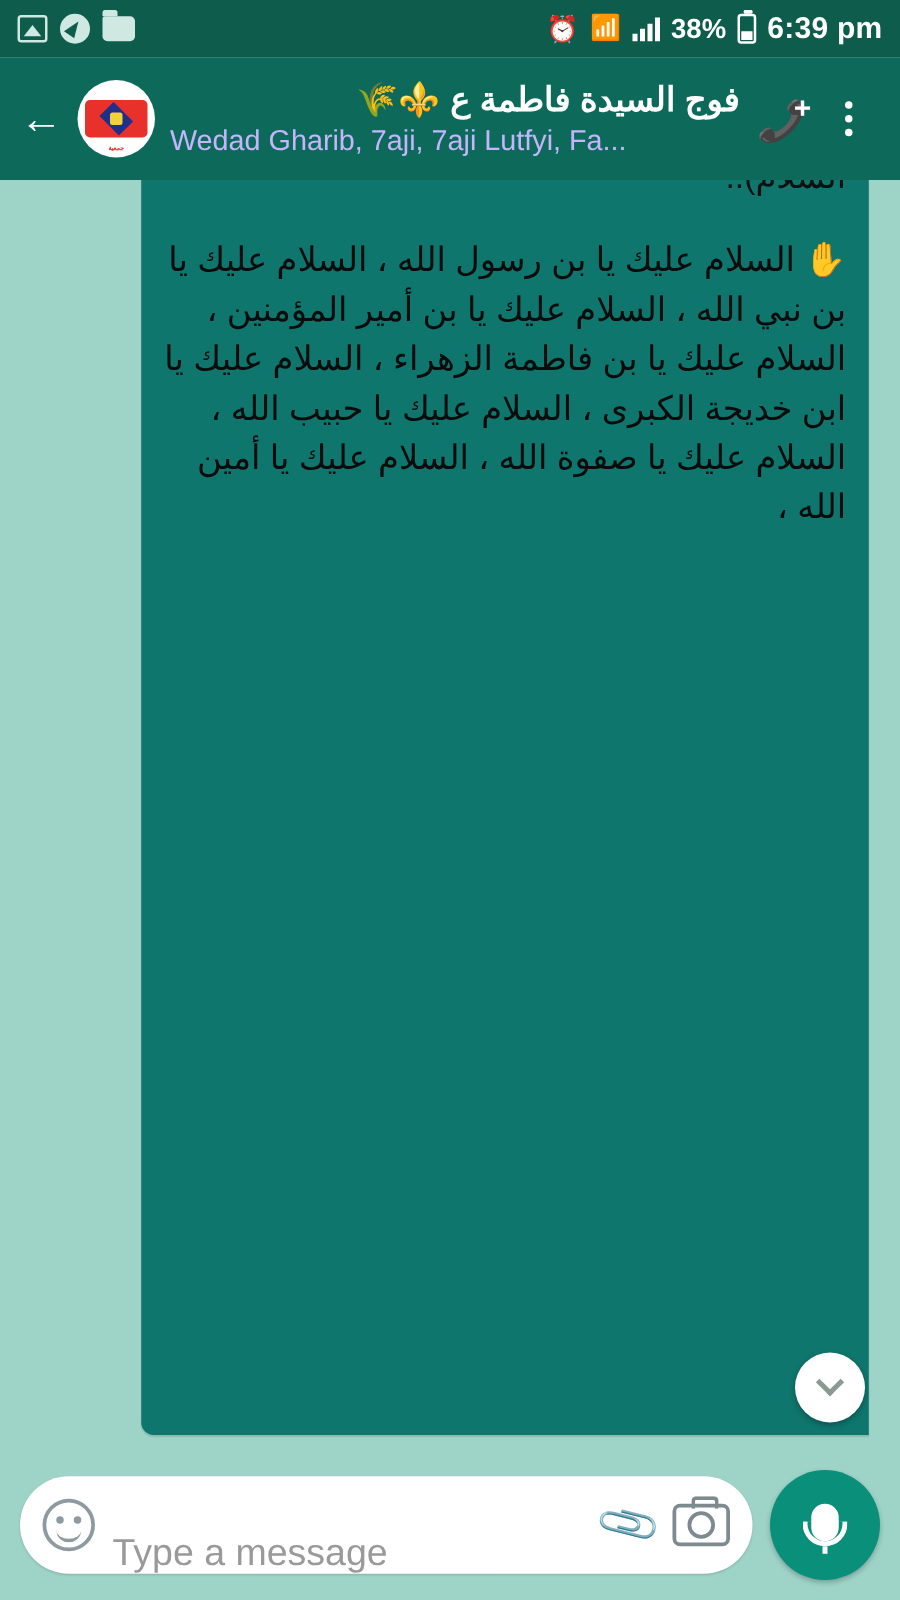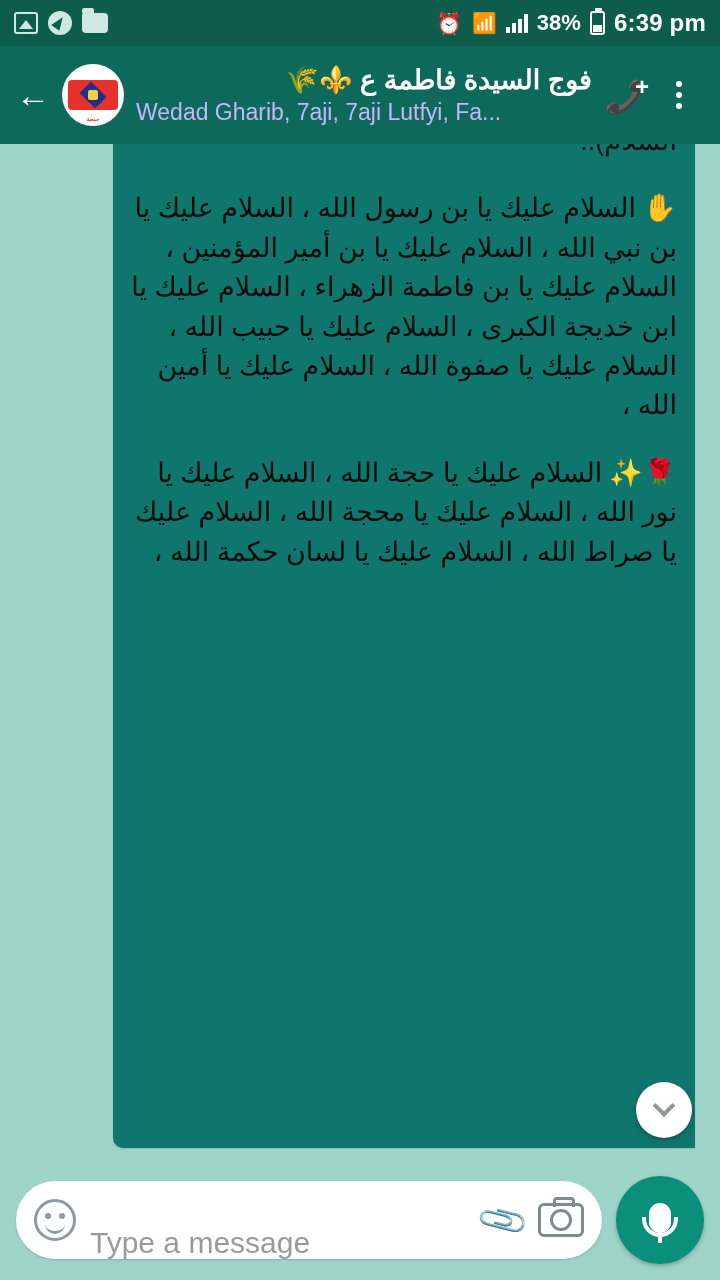--- a/index.html
+++ b/index.html
@@ -494,21 +494,20 @@
 
   <div class="chat-area">
     <div class="corner-circle"></div>
     <div class="corner-img"></div>
 
     <div class="bubble">
       <p class="first-line">السلام)..</p>
       <div class="blank"></div>
       <p>✋ السلام عليك يا بن رسول الله ، السلام عليك يا بن نبي الله ، السلام عليك يا بن أمير المؤمنين ، السلام عليك يا بن فاطمة الزهراء ، السلام عليك يا ابن خديجة الكبرى ، السلام عليك يا حبيب الله ، السلام عليك يا صفوة الله ، السلام عليك يا أمين الله ،</p>
       <div class="blank"></div>
-      <p>🌹✨ السلام عليك يا حجة الله ، السلام عليك يا نور الله ، السلام عليك يا محجة الله ، السلام عليك يا صراط الله ، السلام عليك يا لسان حكمة الله ،</p>
       <div class="blank"></div>
     </div>
 
     <div class="scroll-down">
       <span></span>
     </div>
   </div>
 
   <div class="input-bar">
     <div class="input-pill">

